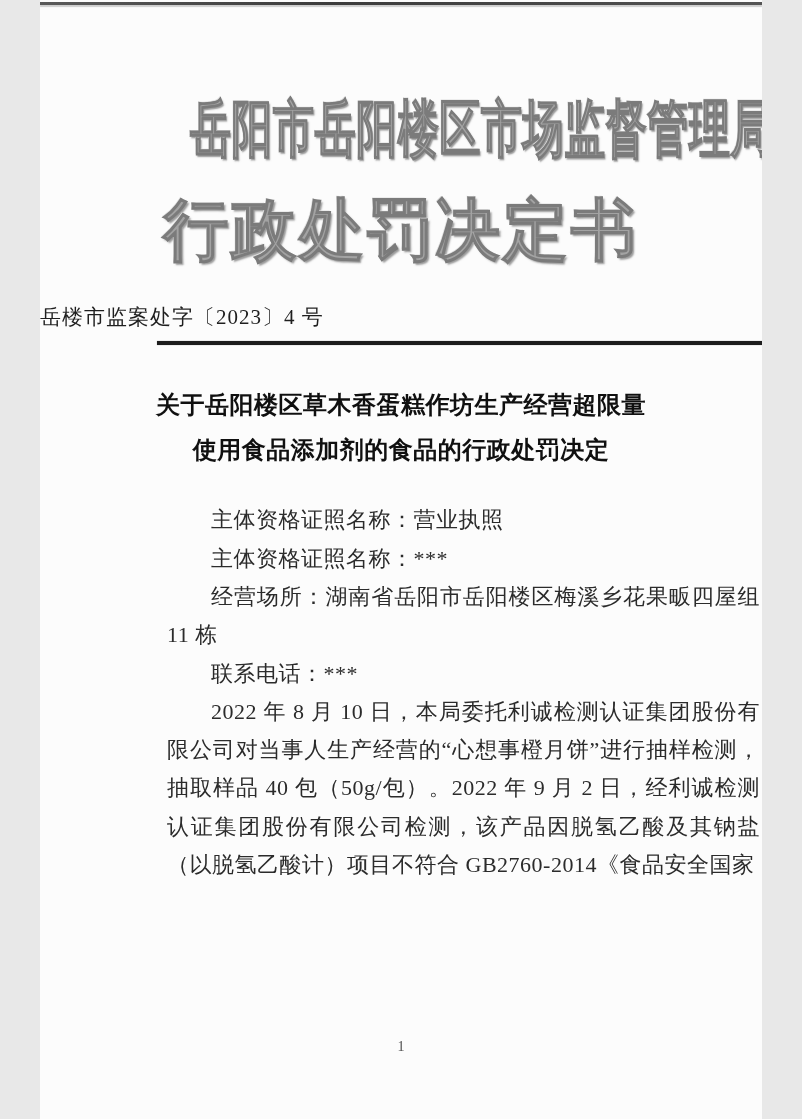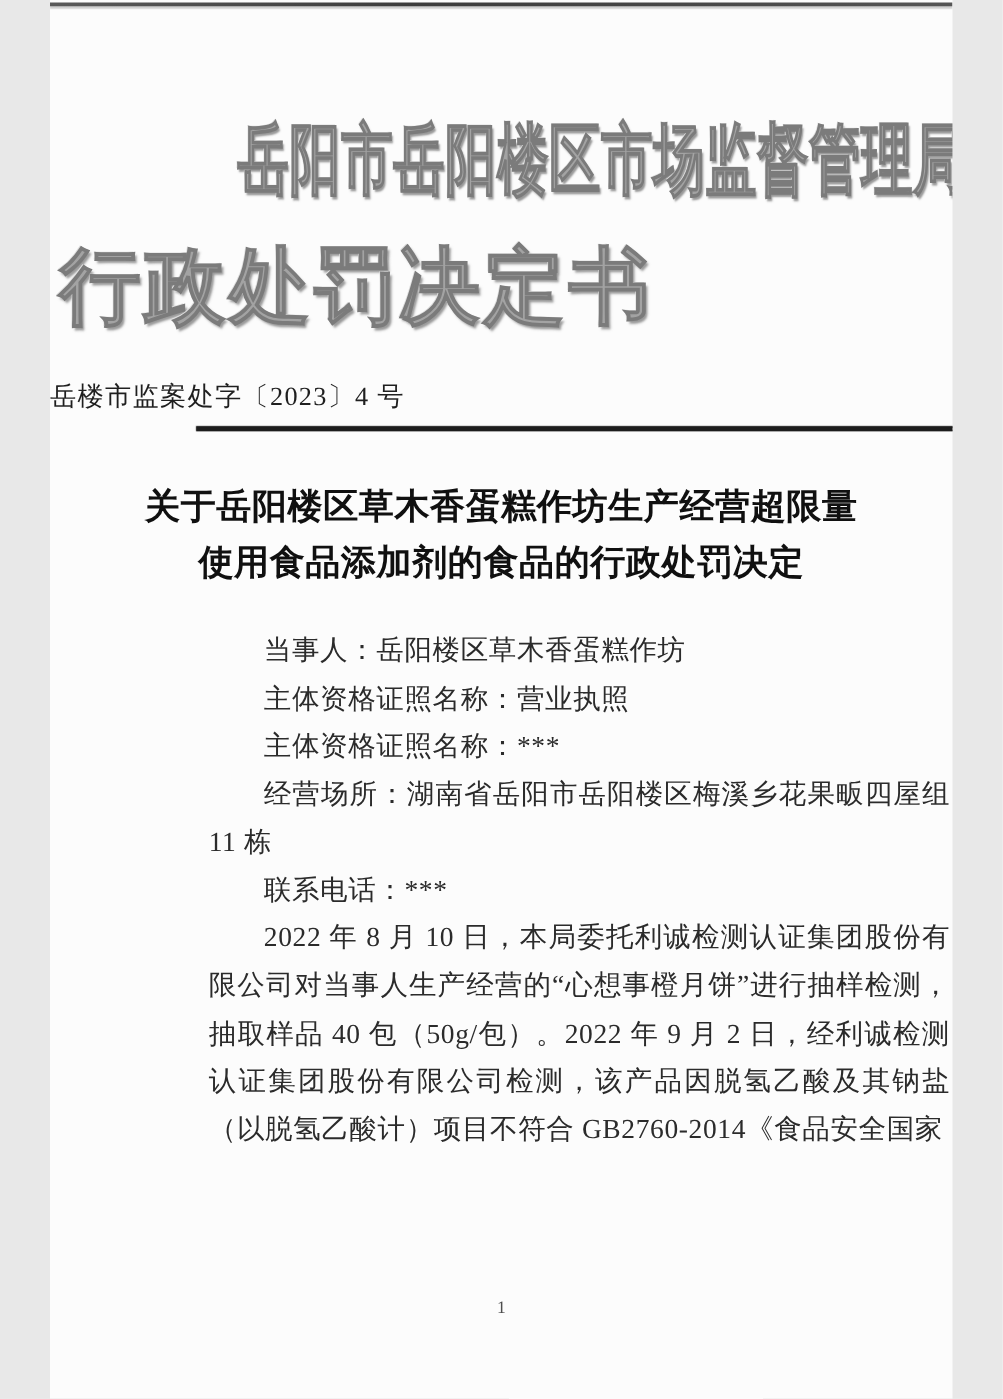--- a/index.html
+++ b/index.html
@@ -26,21 +26,21 @@
     text-shadow:-1px -1px 0 #dedede, 2px 2px 2px rgba(70,70,70,.55);
     font-weight:bold;
   }
   .agency-line { padding-top:94px; text-align:center; white-space:nowrap; }
   .agency-line .scale {
     display:inline-block;
     font-size:62px; line-height:1.15;
     transform:scaleX(.66); transform-origin:center;
     letter-spacing:1px;
   }
-  .doctype-line { margin-top:28px; white-space:nowrap; }
+  .doctype-line { margin-top:28px; text-align:center; white-space:nowrap; }
   .doctype-line .scale {
     display:inline-block;
     font-size:67px; line-height:1.12;
     transform:scaleX(.97); transform-origin:center;
     letter-spacing:3px;
   }
   .doc-number {
     margin-top:36px;
     font-size:21px; line-height:26px;
     color:#1f1f1f;
@@ -48,21 +48,21 @@
   }
   .rule {
     margin:11px 0 0 117px;
     width:606px; height:4px;
     background:#1d1d1d;
     box-shadow:0 0 1px #666;
   }
   .decision-title {
     margin-top:38px;
     text-align:center;
-    font-size:28px; font-weight:bold;
+    font-size:24px; font-weight:bold;
     line-height:45px;
     color:#101010;
     letter-spacing:.5px;
   }
   .body-block {
     margin:28px 0 0 127px;
     width:593px;
     font-size:22px;
     line-height:38.3px;
     text-align:justify;
@@ -95,21 +95,20 @@
     <div class="rule"></div>
   </header>
 
   <h1 class="decision-title">
     <span>关于岳阳楼区草木香蛋糕作坊生产经营超限量</span><br>
     <span>使用食品添加剂的食品的行政处罚决定</span>
   </h1>
 
   <main class="body-block">
 
-      <p>当事人：岳阳楼区草木香蛋糕作坊</p>
 
       <p>主体资格证照名称：营业执照</p>
 
       <p>主体资格证照名称：***</p>
 
       <p>经营场所：湖南省岳阳市岳阳楼区梅溪乡花果畈四屋组 11 栋</p>
 
 
 
       <p>联系电话：***</p>

